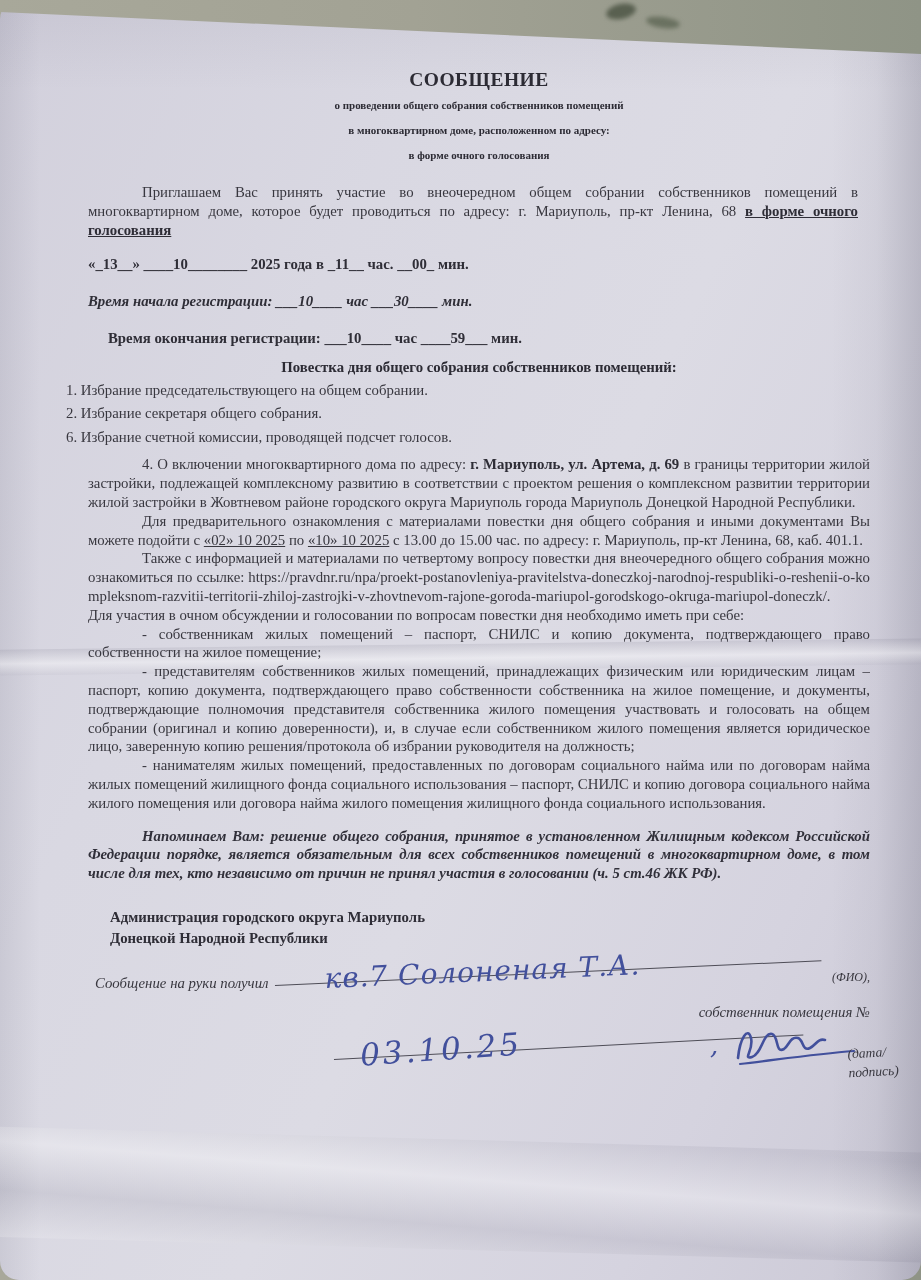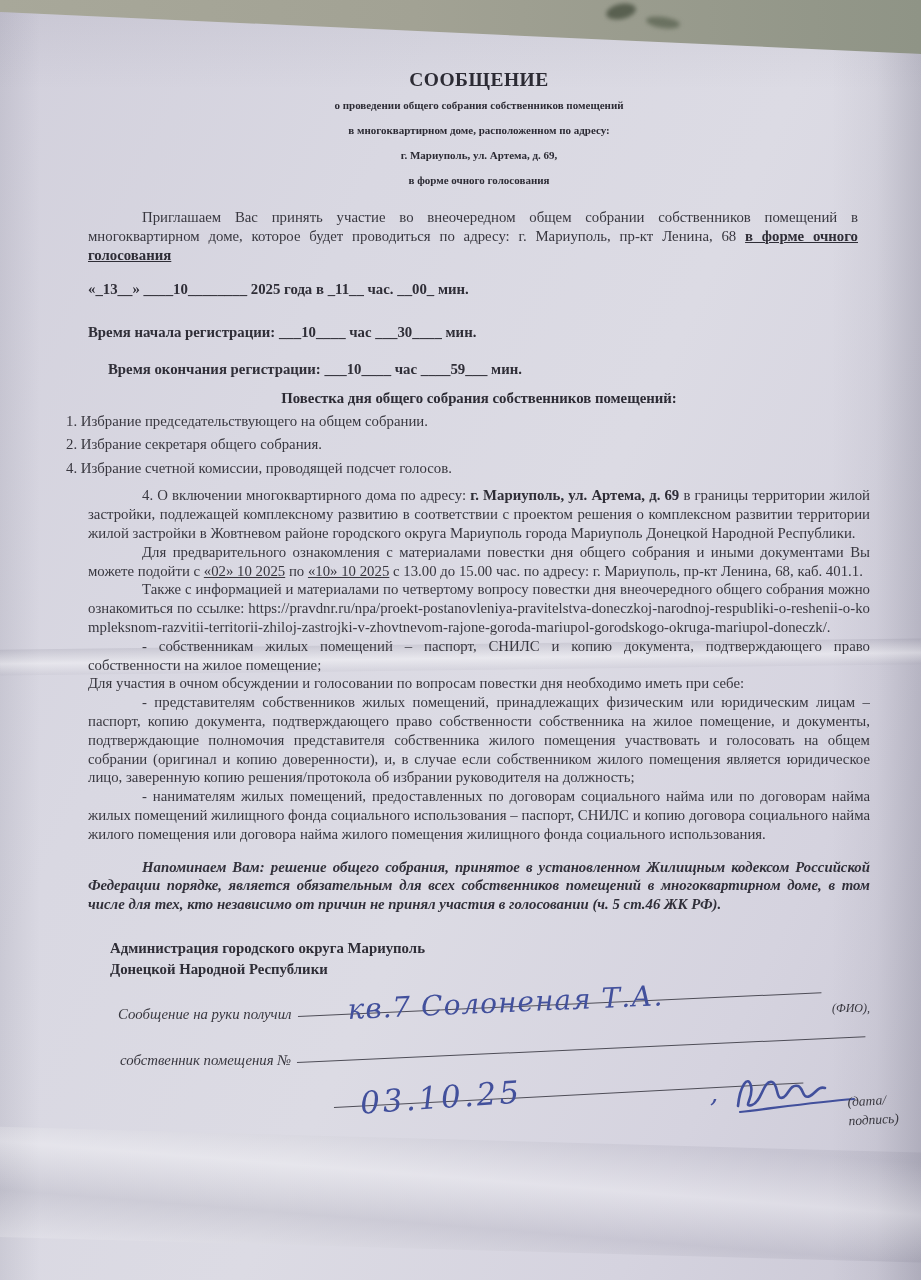--- a/index.html
+++ b/index.html
@@ -15,20 +15,21 @@
 
   
   .paper{
     position:absolute;inset:0;
     clip-path:polygon(0 12px,100% 54px,100% 100%,0 100%);
     background:
       linear-gradient(180deg,rgba(110,108,128,0.10) 0%,rgba(255,255,255,0) 90px),
       linear-gradient(270deg,rgba(60,60,82,0.20) 0%,rgba(60,60,82,0.05) 45px,rgba(0,0,0,0) 90px),
       linear-gradient(90deg,rgba(70,70,92,0.10) 0%,rgba(0,0,0,0) 40px),
       linear-gradient(115deg,#d2d0dc 0%,#d9d8e2 30%,#dcdbe4 55%,#d5d3df 80%,#cbc9d6 100%);
+    border-radius: 19px;
   }
   
   .crease1{position:absolute;left:0;top:644px;width:100%;height:26px;
     background:linear-gradient(180deg,rgba(105,103,122,0.14),rgba(255,255,255,0.38) 55%,rgba(105,103,122,0.06));
     transform:rotate(-0.7deg);}
   .crease2{position:absolute;left:-20px;top:1140px;width:980px;height:110px;
     background:linear-gradient(183deg,rgba(104,102,122,0.10) 8%,rgba(255,255,255,0.30) 40%,rgba(104,102,122,0.12) 70%,rgba(255,255,255,0.18) 100%);
     transform:rotate(1.6deg);}
 
   .content{
@@ -43,21 +44,21 @@
   .para{text-align:justify;text-indent:54px;}
   .no-indent{text-indent:0;}
   .sched{font-weight:bold;color:#2f2e37;margin-top:16px;}
   .agenda-head{font-weight:bold;text-align:center;margin-top:10px;color:#2c2b34;}
   .agenda-item{margin-left:-22px;margin-top:4.5px;}
   .url{word-break:break-all;}
   .reminder{font-style:italic;font-weight:600;text-align:justify;text-indent:54px;margin-top:14px;color:#31303a;}
   .closing{margin-top:24px;}
   .regards{margin-left:26px;}
   .org{font-weight:bold;color:#2e2d36;margin-left:22px;line-height:21px;}
-  .sign-row{display:flex;align-items:flex-end;margin-left:30px;position:relative;}
+  .sign-row{display:flex;align-items:flex-end;margin-left:7px;position:relative;}
   .ital{font-style:italic;white-space:nowrap;}
   .line-slot{flex:1;position:relative;height:36px;}
   .sig-line{position:absolute;left:6px;right:4px;bottom:7px;border-bottom:1.7px solid #4e4d57;transform:rotate(-2.6deg);transform-origin:left bottom;}
   .hand{font-family:"DejaVu Serif",serif;font-style:italic;color:#42509c;}
   .hand-name{position:absolute;left:56px;bottom:4px;font-size:28px;letter-spacing:1px;transform:rotate(-2.5deg);transform-origin:left bottom;white-space:nowrap;}
   .fio{font-style:italic;font-size:12px;white-space:nowrap;margin-left:6px;padding-bottom:6px;}
   .row-c{position:relative;height:78px;margin-left:22px;}
   .row-c .c-line{position:absolute;left:224px;width:470px;bottom:40px;border-bottom:1.6px solid #4e4d57;transform:rotate(-3deg);transform-origin:left bottom;}
   .hand-date{position:absolute;left:250px;top:18px;font-size:31px;letter-spacing:3px;transform:rotate(-4deg);}
   .hand-comma{position:absolute;left:600px;top:14px;font-size:26px;}
@@ -72,62 +73,61 @@
 
 <div class="paper">
   <div class="crease1"></div>
   <div class="crease2"></div>
 
   <div class="content">
 
     <div class="t-center h1">СООБЩЕНИЕ</div>
     <div class="t-center h2">о проведении общего собрания собственников помещений</div>
     <div class="t-center h2">в многоквартирном доме, расположенном по адресу:</div>
-    <div class="t-center h2">г. Мариуполь, ул. Артема, д. 69,</div>
     <div class="t-center h2">в форме очного голосования</div>
 
     <p class="para" style="margin:15px 12px 0 0;"><span>Приглашаем Вас принять участие во внеочередном общем собрании собственников помещений в многоквартирном доме, которое будет проводиться по адресу: г. Мариуполь, пр-кт Ленина, 68 </span><span class="bold u">в форме очного голосования</span></p>
 
     <div class="sched">«_13__» ____10________ 2025 года в _11__ час. __00_ мин.</div>
-    <div class="sched" style="margin-top:24px;">Время начала регистрации: ___10____ час ___30____ мин.</div>
+    <div class="sched" style="margin-top:18px;font-style:italic;">Время начала регистрации: ___10____ час ___30____ мин.</div>
     <div class="sched" style="margin-top:18px;margin-left:20px;">Время окончания регистрации: ___10____ час ____59___ мин.</div>
 
 
     <div class="agenda-head">Повестка дня общего собрания собственников помещений:</div>
     <div class="agenda-item">1. Избрание председательствующего на общем собрании.</div>
     <div class="agenda-item">2. Избрание секретаря общего собрания.</div>
-    <div class="agenda-item">4. Избрание счетной комиссии, проводящей подсчет голосов.</div>
+    <div class="agenda-item">6. Избрание счетной комиссии, проводящей подсчет голосов.</div>
 
     <p class="para" style="margin:9px 0 0 0;"><span>4. О включении многоквартирного дома по адресу: </span><span class="bold">г. Мариуполь, ул. Артема, д. 69</span><span> в границы территории жилой застройки, подлежащей комплексному развитию в соответствии с проектом решения о комплексном развитии территории жилой застройки в Жовтневом районе городского округа Мариуполь города Мариуполь Донецкой Народной Республики.</span></p>
 
     <p class="para" style="margin:0;"><span>Для предварительного ознакомления с материалами повестки дня общего собрания и иными документами Вы можете подойти с </span><span class="u">«02» 10 2025</span><span> по </span><span class="u">«10» 10 2025</span><span> с 13.00 до 15.00 час. по адресу: г. Мариуполь, пр-кт Ленина, 68, каб. 401.1.</span></p>
 
     <p class="para" style="margin:0;"><span>Также с информацией и материалами по четвертому вопросу повестки дня внеочередного общего собрания можно ознакомиться по ссылке: </span><span class="url">https://pravdnr.ru/npa/proekt-postanovleniya-pravitelstva-doneczkoj-narodnoj-respubliki-o-reshenii-o-kompleksnom-razvitii-territorii-zhiloj-zastrojki-v-zhovtnevom-rajone-goroda-mariupol-gorodskogo-okruga-mariupol-doneczk/.</span></p>
 
+    <p class="para no-indent" style="margin:0;">Для участия в очном обсуждении и голосовании по вопросам повестки дня необходимо иметь при себе:</p>
     <p class="para" style="margin:0;">- собственникам жилых помещений – паспорт, СНИЛС и копию документа, подтверждающего право собственности на жилое помещение;</p>
-    <p class="para no-indent" style="margin:0;">Для участия в очном обсуждении и голосовании по вопросам повестки дня необходимо иметь при себе:</p>
     <p class="para" style="margin:0;">- представителям собственников жилых помещений, принадлежащих физическим или юридическим лицам – паспорт, копию документа, подтверждающего право собственности собственника на жилое помещение, и документы, подтверждающие полномочия представителя собственника жилого помещения участвовать и голосовать на общем собрании (оригинал и копию доверенности), и, в случае если собственником жилого помещения является юридическое лицо, заверенную копию решения/протокола об избрании руководителя на должность;</p>
     <p class="para" style="margin:0;">- нанимателям жилых помещений, предоставленных по договорам социального найма или по договорам найма жилых помещений жилищного фонда социального использования – паспорт, СНИЛС и копию договора социального найма жилого помещения или договора найма жилого помещения жилищного фонда социального использования.</p>
 
     <p class="reminder">Напоминаем Вам: решение общего собрания, принятое в установленном Жилищным кодексом Российской Федерации порядке, является обязательным для всех собственников помещений в многоквартирном доме, в том числе для тех, кто независимо от причин не принял участия в голосовании (ч. 5 ст.46 ЖК РФ).</p>
 
     <div class="closing">
       <div class="org" style="margin-top:17px;">Администрация городского округа Мариуполь</div>
       <div class="org">Донецкой Народной Республики</div>
 
       <div class="sign-row" style="margin-top:8px;">
         <span class="ital">Сообщение на руки получил</span>
         <span class="line-slot">
           <span class="sig-line"></span>
           <span class="hand hand-name">кв.7  Солоненая Т.А.</span>
         </span>
         <span class="fio">(ФИО),</span>
       </div>
 
-      <div class="sign-row" style="margin-top:10px;margin-left:32px;">
+      <div class="sign-row" style="margin-top:10px;margin-left:15px;flex-direction:column;">
         <span class="ital">собственник помещения №</span>
         <span class="line-slot">
           <span class="sig-line"></span>
         </span>
       </div>
     </div>
 
     <div class="row-c">
       <span class="c-line"></span>
       <span class="hand hand-date">03.10.25</span>

